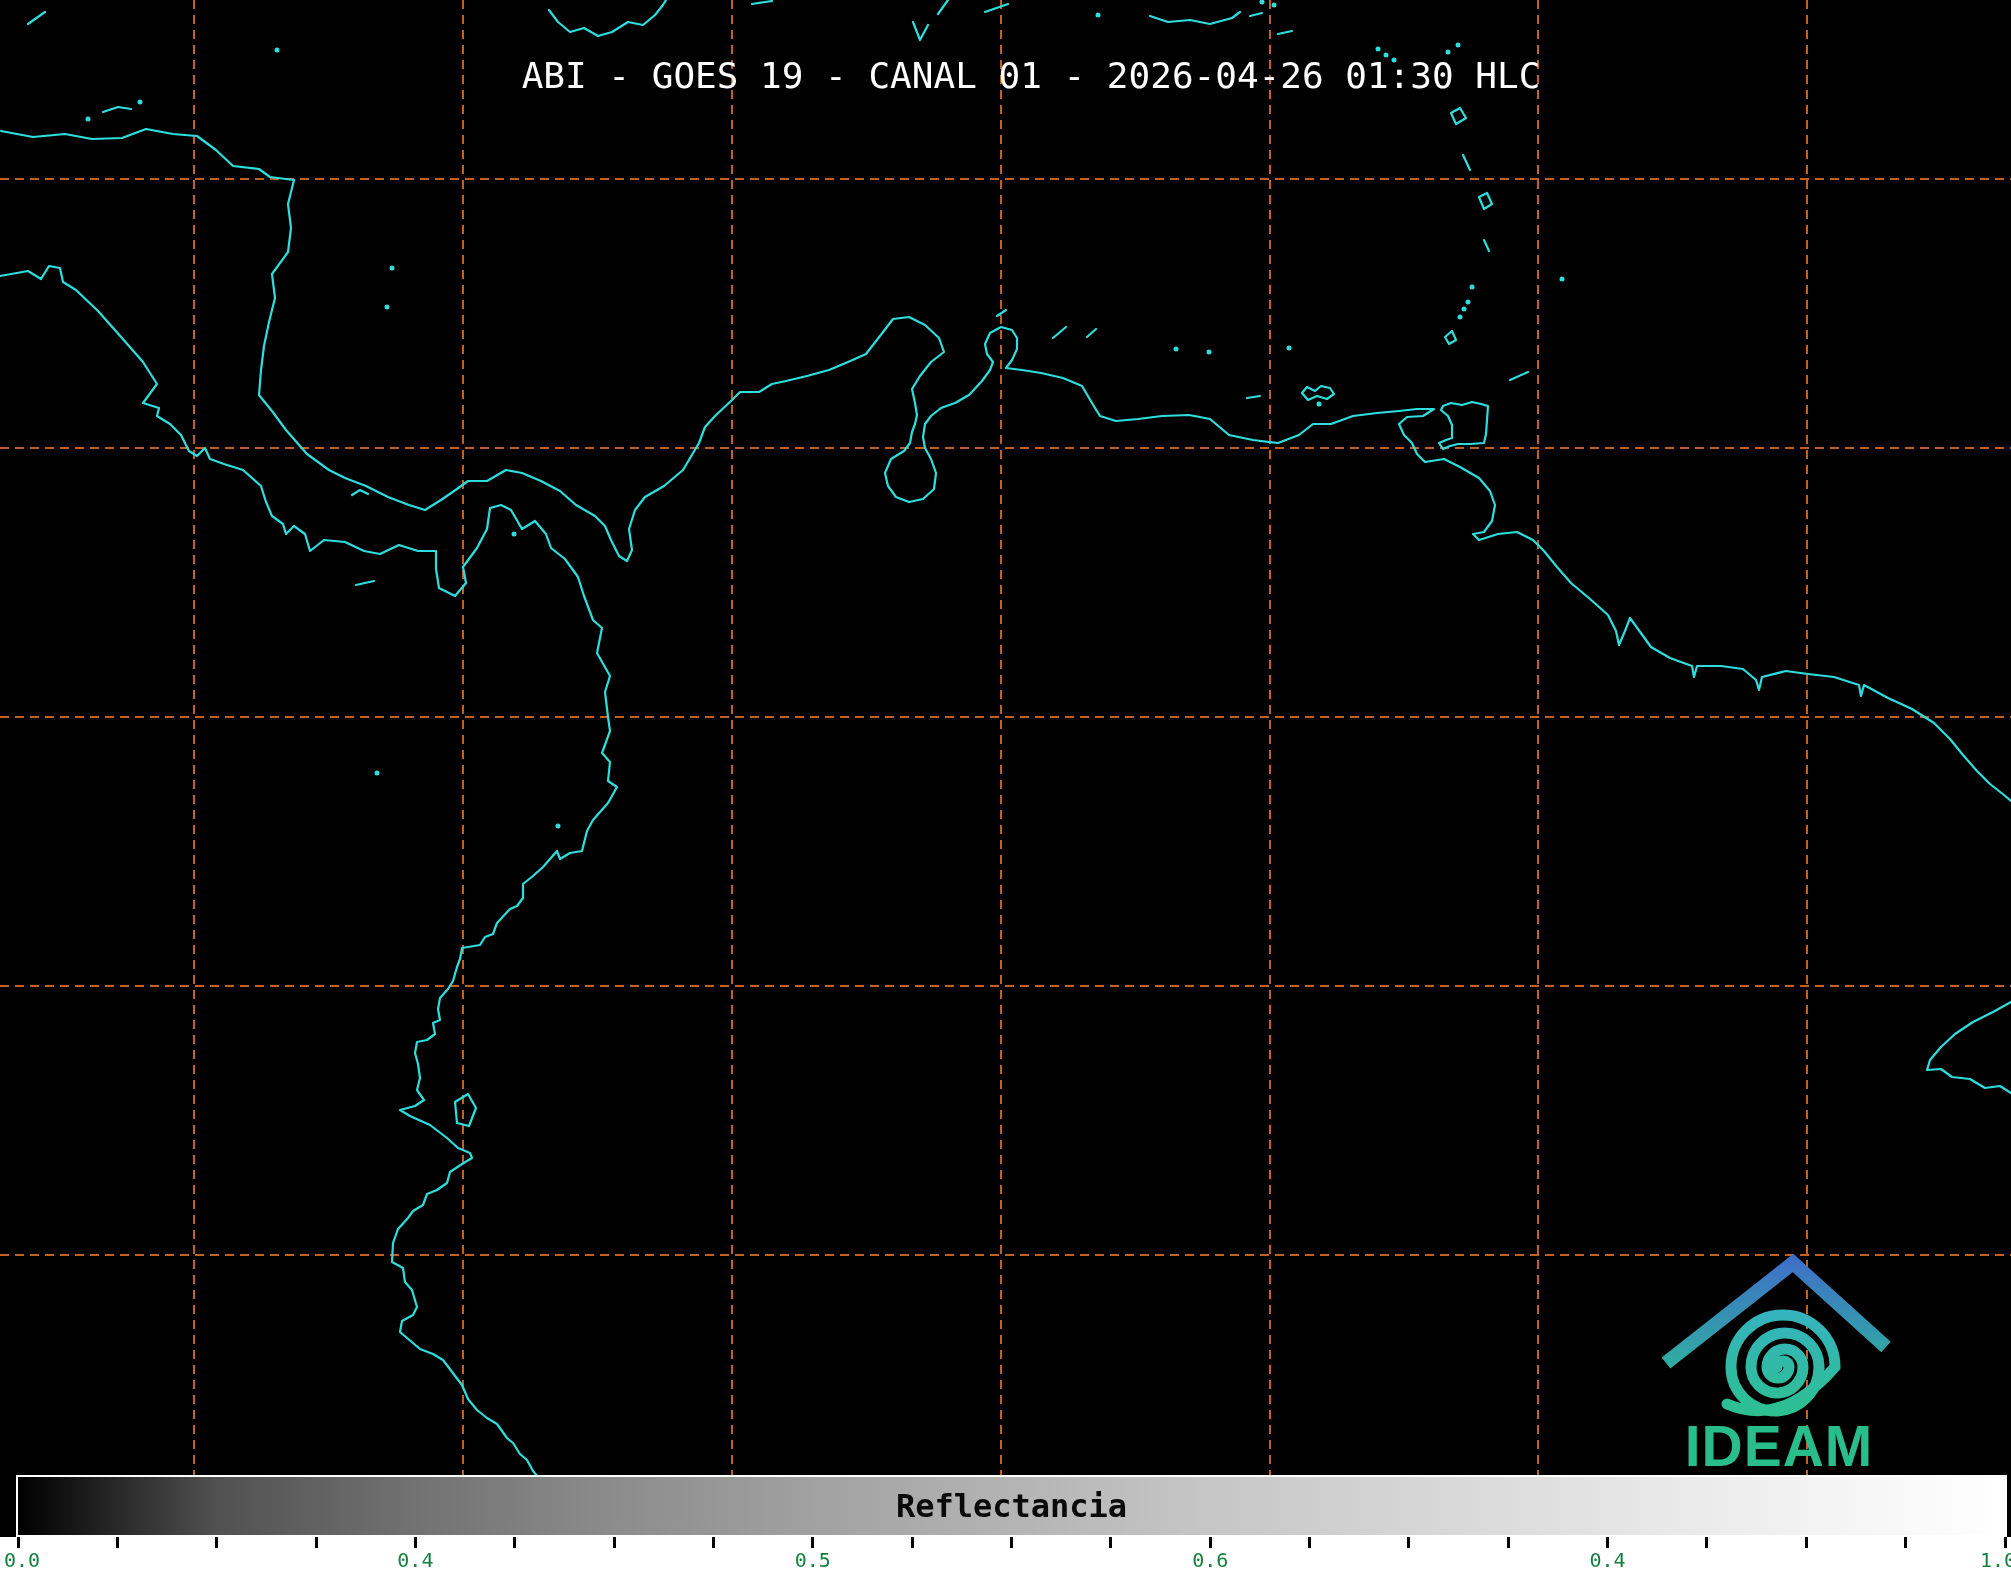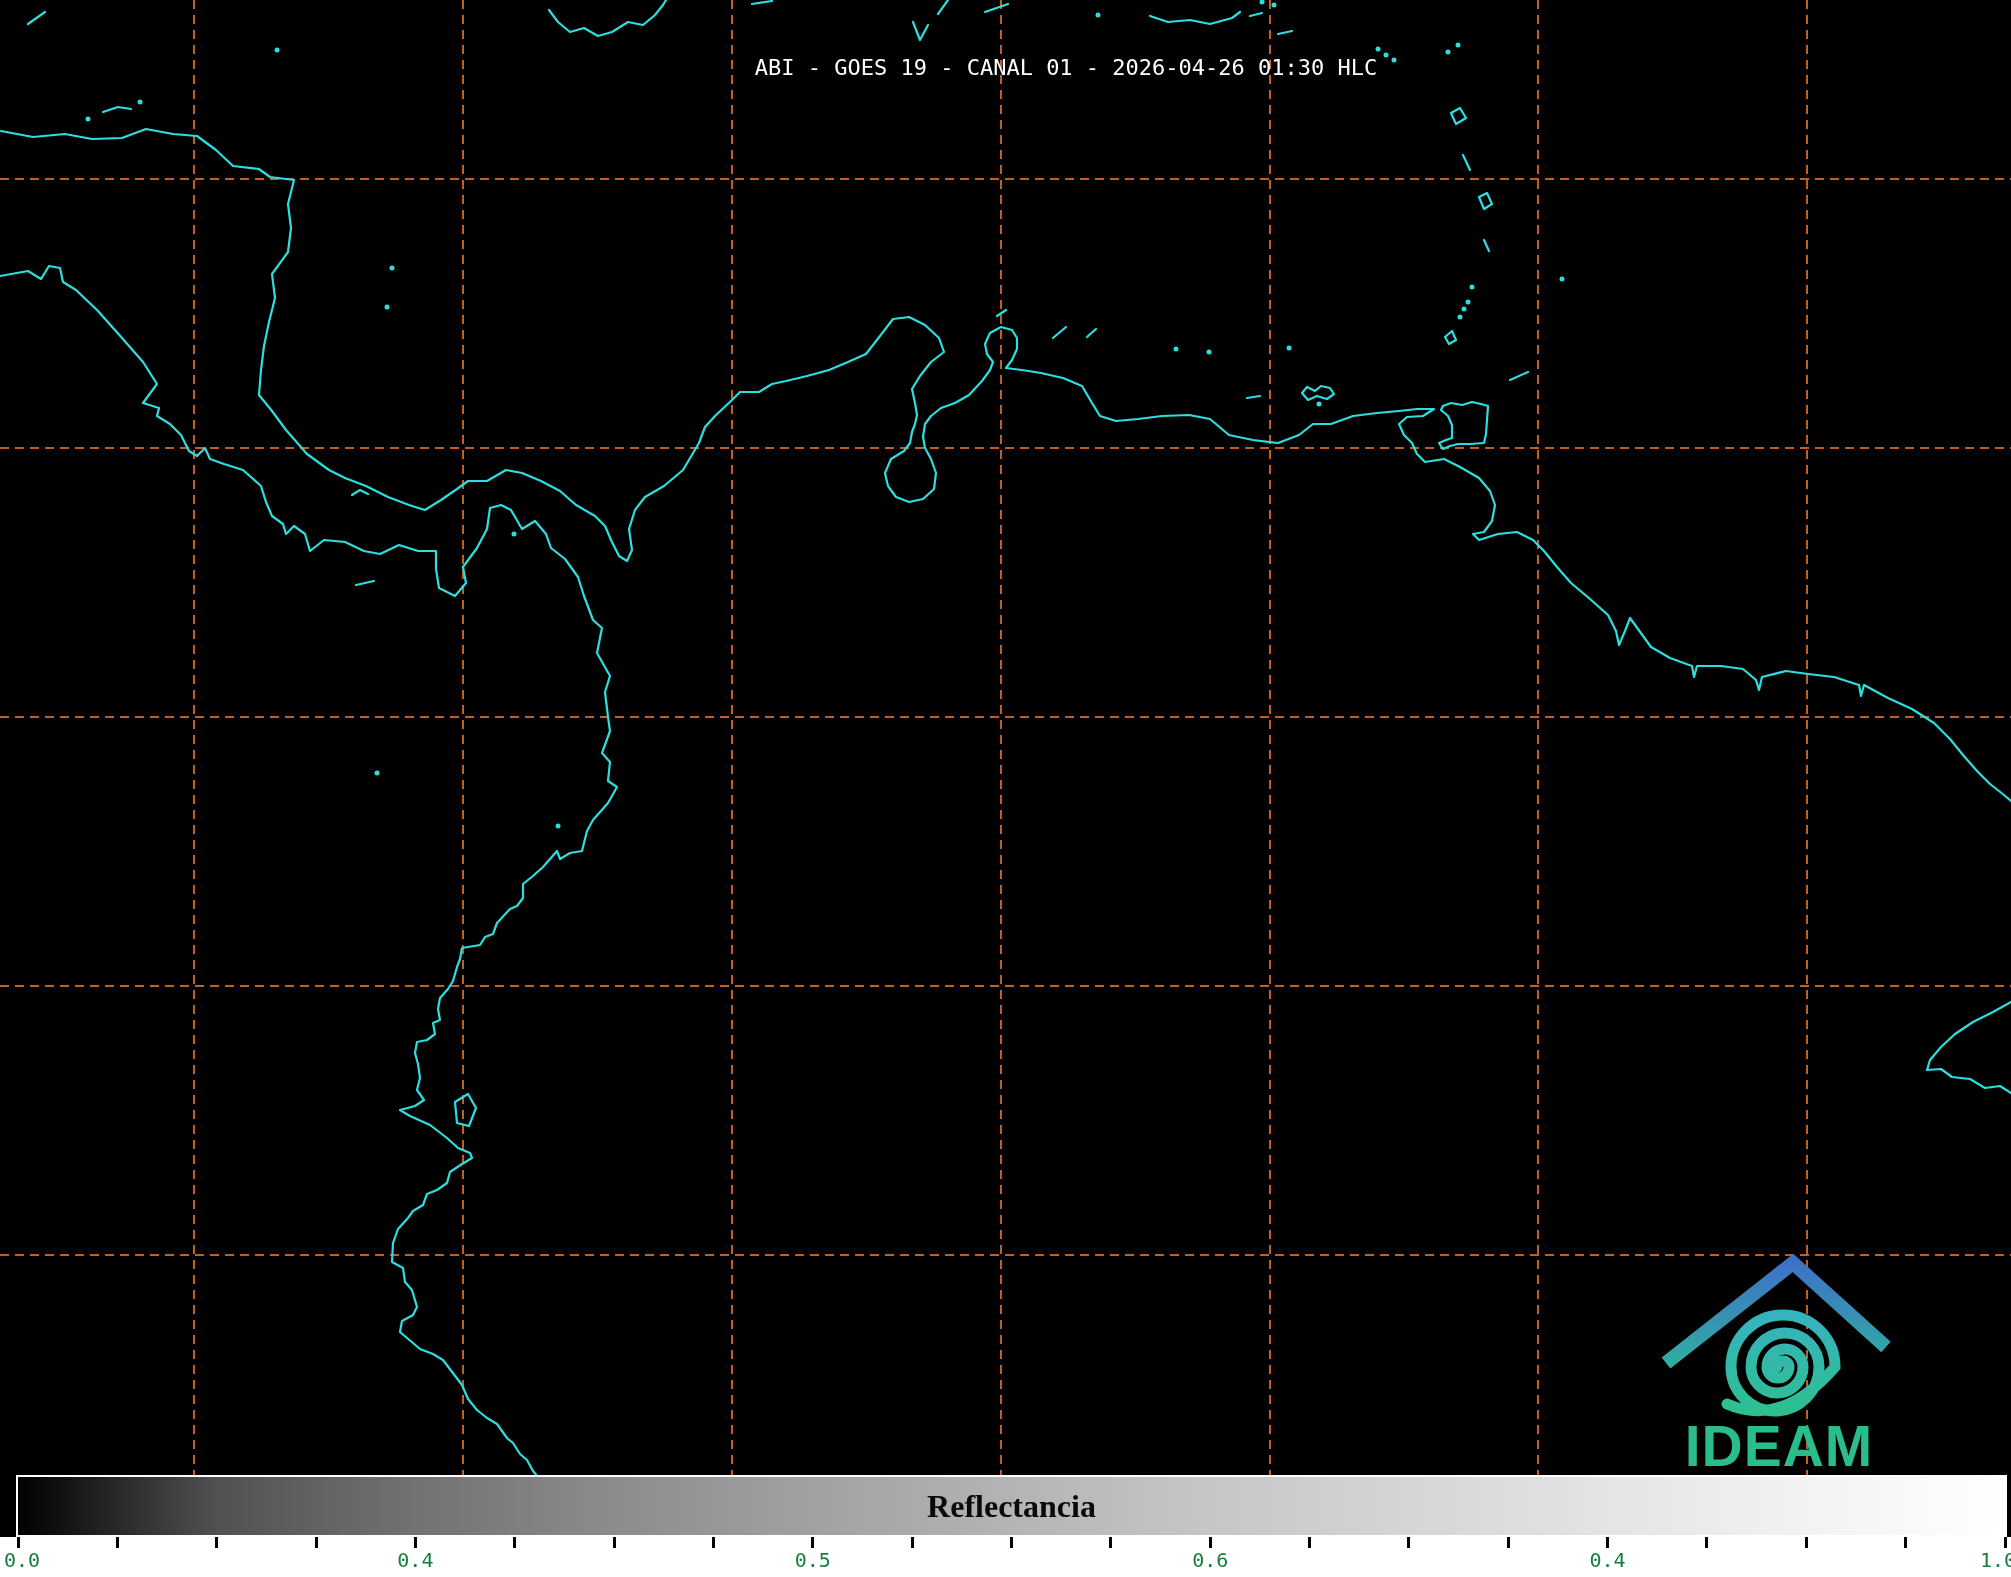--- a/index.html
+++ b/index.html
@@ -1,23 +1,23 @@
 <!DOCTYPE html>
 <html><head>
 <meta charset="utf-8">
 <style>
   html,body{margin:0;padding:0;background:#000;}
   #stage{position:relative;width:2011px;height:1577px;background:#000;overflow:hidden;
          font-family:"DejaVu Sans Mono", monospace;}
   #map-svg{position:absolute;left:0;top:0;}
-  #map-title{position:absolute;top:55px;left:1066px;transform:translateX(-50%);
-             color:#ffffff;font-size:22px;white-space:nowrap;letter-spacing:0px;}
+  #map-title{position:absolute;top:55px;left:1031px;transform:translateX(-50%);
+             color:#ffffff;font-size:36px;white-space:nowrap;letter-spacing:0px;}
   #cb-strip{position:absolute;left:0;top:1537px;width:2011px;height:40px;background:#ffffff;}
   #cb-bar{position:absolute;left:16px;top:1475px;width:1991px;height:62px;
-          box-sizing:border-box;border:2px solid #ffffff;font-family:Liberation Serif, serif;}
+          box-sizing:border-box;border:2px solid #ffffff;}
   #cb-label{position:absolute;left:50%;top:50%;transform:translate(-50%,-50%);
             font-weight:bold;font-size:32px;color:#0a0a0a;white-space:nowrap;}
   .cb-tick{position:absolute;top:1537px;width:3px;height:11px;background:#000;}
   .cb-ticklabel{position:absolute;top:1548px;transform:translateX(-50%);
                 font-size:20px;color:#15803d;white-space:nowrap;}
   #logo-svg{position:absolute;left:0;top:0;}
   #logo-text{font-family:"Liberation Sans", sans-serif;font-weight:bold;font-size:57px;
              letter-spacing:1px;}
 </style>
 </head>

